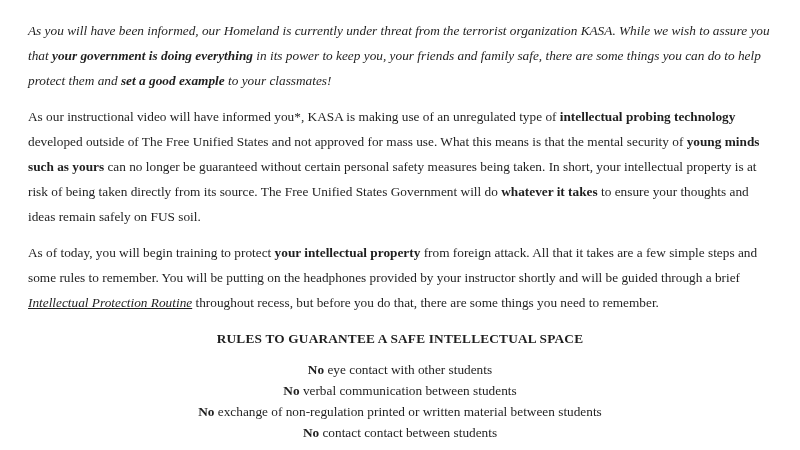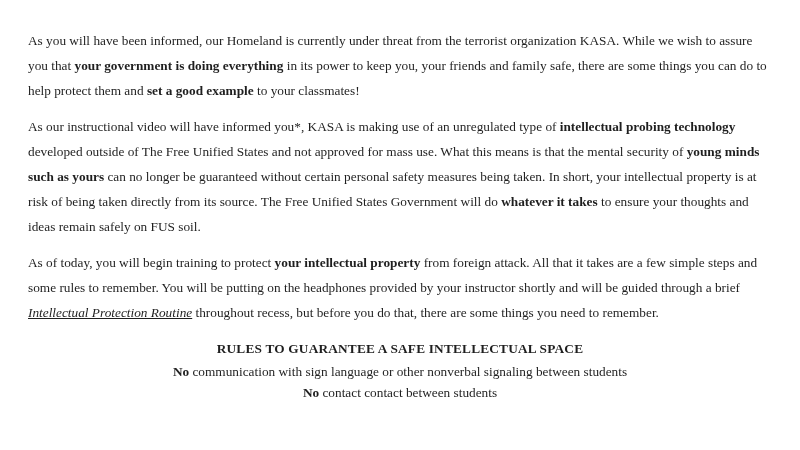--- a/index.html
+++ b/index.html
@@ -18,30 +18,31 @@
     font-family: "Liberation Serif", serif;
     font-size: 13.3px;
     line-height: 25px;
     color: #1f1f1f;
     text-align: left;
   }
   .doc p.para {
     margin: 0 0 11px 0;
   }
   .doc p.para.first {
-    margin-top: 28px;
+    margin-top: 18px;
+    font-style: italic;
   }
   .seg-b { font-weight: bold; }
   .seg-i { font-style: italic; text-decoration: underline; }
   .rules-heading {
     font-size: 13.3px;
     font-weight: bold;
     text-align: center;
     line-height: 25px;
-    margin: 4px 0 0 0;
+    margin: 4px 0 8px 0;
     letter-spacing: 0.2px;
   }
   .rules-list {
     text-align: center;
     line-height: 21px;
     margin-top: 0;
   }
   .rule-item .rule-prefix {
     font-weight: bold;
   }
@@ -50,17 +51,19 @@
 <body>
 
 <div class="doc">
   <div id="paragraphs">
       <p class="para first"><span class="">As you will have been informed, our Homeland is currently under threat from the terrorist organization KASA. While we wish to assure you that </span><span class="seg-b">your government is doing everything</span><span class=""> in its power to keep you, your friends and family safe, there are some things you can do to help protect them and </span><span class="seg-b">set a good example</span><span class=""> to your classmates!</span></p>
       <p class="para"><span class="">As our instructional video will have informed you*, KASA is making use of an unregulated type of </span><span class="seg-b">intellectual probing technology</span><span class=""> developed outside of The Free Unified States and not approved for mass use. What this means is that the mental security of </span><span class="seg-b">young minds such as yours</span><span class=""> can no longer be guaranteed without certain personal safety measures being taken. In short, your intellectual property is at risk of being taken directly from its source. The Free Unified States Government will do </span><span class="seg-b">whatever it takes</span><span class=""> to ensure your thoughts and ideas remain safely on FUS soil.</span></p>
       <p class="para"><span class="">As of today, you will begin training to protect </span><span class="seg-b">your intellectual property</span><span class=""> from foreign attack. All that it takes are a few simple steps and some rules to remember. You will be putting on the headphones provided by your instructor shortly and will be guided through a brief </span><span class=" seg-i">Intellectual Protection Routine</span><span class=""> throughout recess, but before you do that, there are some things you need to remember.</span></p>
     </div>
   <h2 class="rules-heading">RULES TO GUARANTEE A SAFE INTELLECTUAL SPACE</h2>
   <div id="rules" class="rules-list">
-      <div class="rule-item"><span class="rule-prefix">No</span><span> communication with sign language or other nonverbal signaling between students</span></div>
+      <div class="rule-item"><span class="rule-prefix">No</span><span> eye contact with other students</span></div>
+      <div class="rule-item"><span class="rule-prefix">No</span><span> verbal communication between students</span></div>
+      <div class="rule-item"><span class="rule-prefix">No</span><span> exchange of non-regulation printed or written material between students</span></div>
       <div class="rule-item"><span class="rule-prefix">No</span><span> contact contact between students</span></div>
       <div class="rule-item"></div>
     </div>
 </div>
 
 </body></html>

